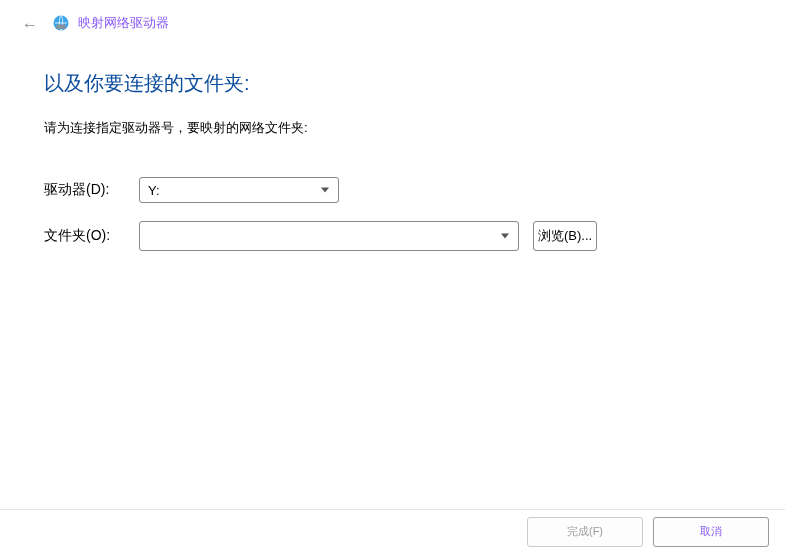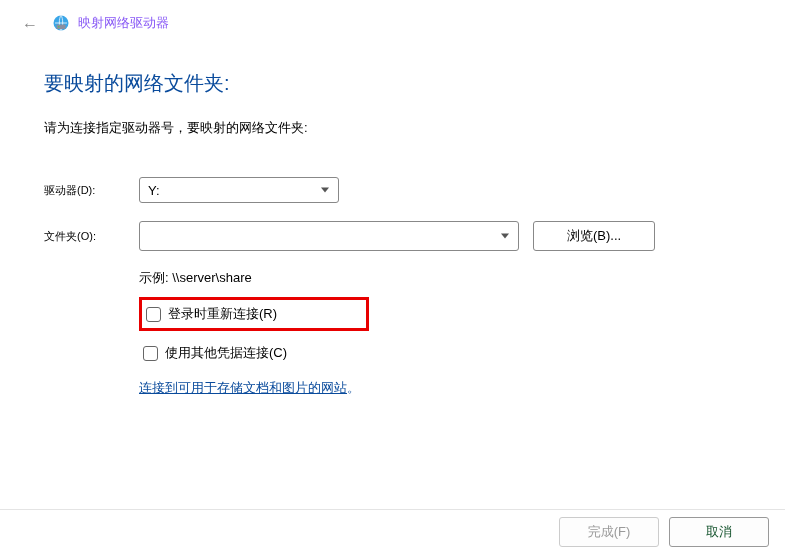--- a/index.html
+++ b/index.html
@@ -34,21 +34,21 @@
     .content { padding: 30px 44px 0 44px; }
     .heading {
       color: #0a4b9c;
       font-size: 20px;
       font-weight: 400;
       margin-bottom: 22px;
     }
     .instruction { font-size: 13px; margin-bottom: 40px; }
 
     .field-row { display: flex; align-items: center; margin-bottom: 18px; }
-    .field-label { width: 95px; font-size: 11px; }
+    .field-label { width: 95px; font-size: 14px; }
     .drive-select {
       width: 200px; height: 26px;
       border: 1px solid #888; border-radius: 3px;
       background: #fff; padding: 0 24px 0 8px; font-size: 13px;
       appearance: none;
       position: relative;
     }
     .select-wrap { position: relative; display: inline-block; }
     .select-wrap::after {
       content: ""; position: absolute; right: 10px; top: 50%;
@@ -58,21 +58,21 @@
     }
     .folder-combo {
       width: 380px; height: 30px;
       border: 1px solid #888; border-radius: 3px;
       background: #fff; padding: 0 24px 0 8px; font-size: 13px;
     }
     .select-wrap.folder::after { right: 10px; }
 
     .browse-btn {
       margin-left: 14px;
-      height: 30px; padding: 0 33px;
+      height: 30px; padding: 0 4px;
       border: 1px solid #888; border-radius: 3px;
       background: #fff; font-size: 13px; cursor: default;
       font-family: inherit;
     }
 
     .indent-col { margin-left: 95px; }
     .example { font-size: 13px; margin-bottom: 10px; }
 
     .checkbox-row {
       display: flex; align-items: center;
@@ -93,75 +93,58 @@
     .link { color: #0a4b9c; text-decoration: underline; cursor: pointer; }
     .link-period { color: #0a4b9c; }
 
     .footer {
       position: absolute; bottom: 0; left: 0; right: 0;
       height: 44px; border-top: 1px solid #e4e4e4;
       display: flex; align-items: center; justify-content: flex-end;
       padding-right: 16px; gap: 10px;
     }
     .footer-btn {
-      height: 30px; width: 100px;
+      height: 30px; width: 116px;
       border: 1px solid #ccc; border-radius: 3px;
-      background: #fdfdfd; font-size: 13px; font-family: inherit;
+      background: #fdfdfd; font-size: 11px; font-family: inherit;
       color: #9a9a9a; cursor: default;
     }
-    .footer-btn.active { color: #14532d; border-color: #999; }
+    .footer-btn.active { color: #8b5cf6; border-color: #999; }
   </style>
 </head>
 <body>
 
 <div class="header">
   <span class="back-arrow">←</span>
   <svg class="title-icon" viewBox="0 0 24 24">
     <circle cx="12" cy="12" r="10" fill="#3aa6e8"></circle>
     <path d="M4 12h16M12 2c3 3 3 17 0 20M12 2c-3 3-3 17 0 20" stroke="#fff" stroke-width="1" fill="none"></path>
     <rect x="6" y="14" width="12" height="6" rx="1" fill="#8a8ea0"></rect>
     <circle cx="9" cy="17" r="1" fill="#4fd04f"></circle>
   </svg>
   <span class="window-title">映射网络驱动器</span>
 </div>
 
 <div class="content">
-  <div class="heading">要映射的网络文件夹:</div>
+  <div class="heading">以及你要连接的文件夹:</div>
   <div class="instruction">请为连接指定驱动器号，要映射的网络文件夹:</div>
 
   <div class="field-row">
     <div class="field-label">驱动器(D):</div>
     <span class="select-wrap">
       <input class="drive-select" readonly="" value="Y:" style="">
     </span>
   </div>
 
   <div class="field-row">
     <div class="field-label">文件夹(O):</div>
     <span class="select-wrap folder">
       <input class="folder-combo" value="" style="">
     </span>
     <button class="browse-btn">浏览(B)...</button>
   </div>
 
-  <div class="indent-col">
-    <div class="example">示例: \\server\share</div>
-
-    <div class="checkbox-row highlight">
-      <span class="checkbox"></span>
-      <span>登录时重新连接(R)</span>
-    </div>
-
-    <div class="checkbox-row row2">
-      <span class="checkbox"></span>
-      <span>使用其他凭据连接(C)</span>
-    </div>
-
-    <div>
-      <span class="link">连接到可用于存储文档和图片的网站</span><span class="link-period">。</span>
-    </div>
-  </div>
 </div>
 
 <div class="footer">
   <button class="footer-btn">完成(F)</button>
   <button class="footer-btn active">取消</button>
 </div>
 
 </body></html>

